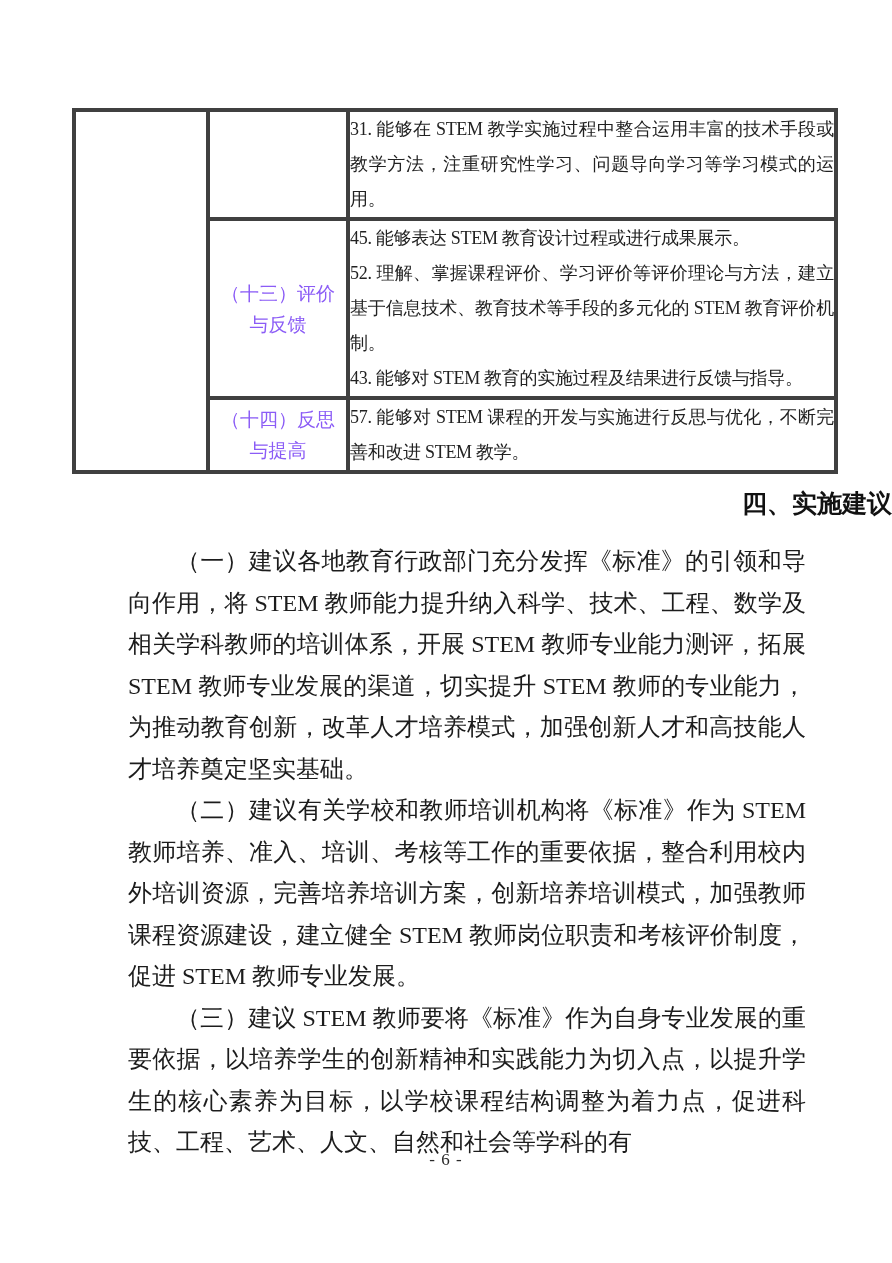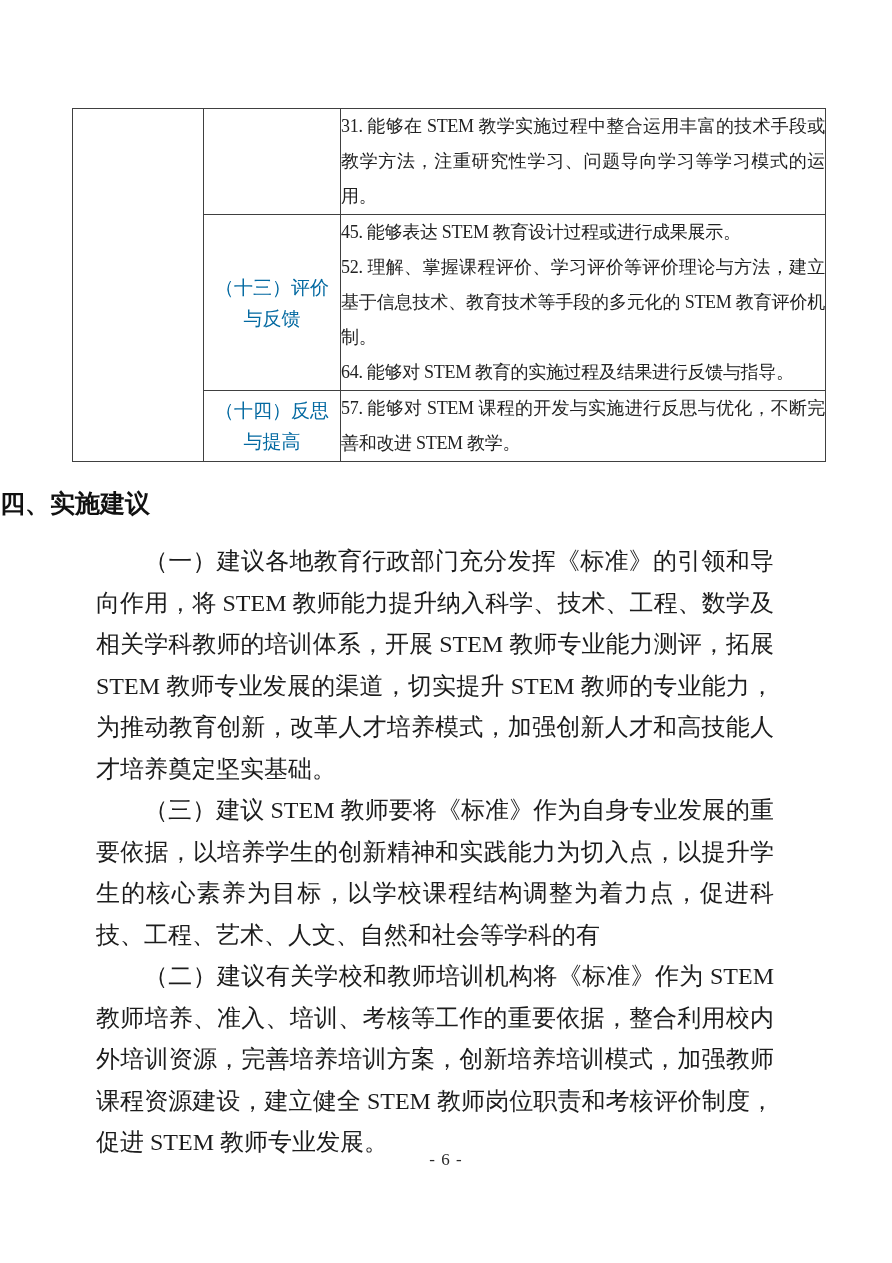--- a/index.html
+++ b/index.html
@@ -19,31 +19,31 @@
 
   
   table.doc-table {
     position: absolute;
     left: 72px;
     top: 108px;
     border-collapse: collapse;
     table-layout: fixed;
   }
   table.doc-table td {
-    border: 1px solid #404040;
+    border: 4px solid #404040;
     padding: 0;
   }
   td.c1 { width: 130px; }
   td.c2 {
     width: 136px;
     text-align: center;
     vertical-align: middle;
     font-size: 19px;
     line-height: 31px;
-    color: #0369a1;
+    color: #8b5cf6;
   }
   td.c3 {
     width: 484px;
     vertical-align: middle;
     padding: 0 2px 0 10px;
   }
   td.c3 .item {
     font-size: 18px;
     line-height: 35px;
     letter-spacing: -0.3px;
@@ -55,31 +55,31 @@
   tr.row-2 td { height: 175px; }
   tr.row-3 td { height: 67px; }
 
   
   .section-heading {
     position: absolute;
     top: 487px;
     left: 0;
     width: 892px;
     margin: 0;
-    text-align: left;
+    text-align: right;
     font-family: "Liberation Sans", "DejaVu Sans", sans-serif;
     font-weight: 700;
     font-size: 25px;
     color: #111111;
   }
 
   
   .body-text {
     position: absolute;
-    left: 96px;
+    left: 128px;
     top: 541px;
     width: 678px;
   }
   .body-text p {
     margin: 0;
     font-size: 24px;
     line-height: 41.5px;
     text-indent: 2em;
     text-align: justify;
     text-justify: inter-ideograph;
@@ -113,38 +113,38 @@
         </td>
       </tr>
       <tr class="row-2">
         <td class="c2">
           <div class="label-line">（十三）评价</div>
           <div class="label-line">与反馈</div>
         </td>
         <td class="c3">
           <div class="item">45. 能够表达 STEM 教育设计过程或进行成果展示。</div>
           <div class="item">52. 理解、掌握课程评价、学习评价等评价理论与方法，建立基于信息技术、教育技术等手段的多元化的 STEM 教育评价机制。</div>
-          <div class="item">64. 能够对 STEM 教育的实施过程及结果进行反馈与指导。</div>
+          <div class="item">43. 能够对 STEM 教育的实施过程及结果进行反馈与指导。</div>
         </td>
       </tr>
       <tr class="row-3">
         <td class="c2">
           <div class="label-line">（十四）反思</div>
           <div class="label-line">与提高</div>
         </td>
         <td class="c3">
           <div class="item">57. 能够对 STEM 课程的开发与实施进行反思与优化，不断完善和改进 STEM 教学。</div>
         </td>
       </tr>
     </tbody>
   </table>
 
   <h2 class="section-heading">四、实施建议</h2>
 
   <div class="body-text">
     <p>（一）建议各地教育行政部门充分发挥《标准》的引领和导向作用，将 STEM 教师能力提升纳入科学、技术、工程、数学及相关学科教师的培训体系，开展 STEM 教师专业能力测评，拓展 STEM 教师专业发展的渠道，切实提升 STEM 教师的专业能力，为推动教育创新，改革人才培养模式，加强创新人才和高技能人才培养奠定坚实基础。</p>
+    <p>（二）建议有关学校和教师培训机构将《标准》作为 STEM 教师培养、准入、培训、考核等工作的重要依据，整合利用校内外培训资源，完善培养培训方案，创新培养培训模式，加强教师课程资源建设，建立健全 STEM 教师岗位职责和考核评价制度，促进 STEM 教师专业发展。</p>
     <p>（三）建议 STEM 教师要将《标准》作为自身专业发展的重要依据，以培养学生的创新精神和实践能力为切入点，以提升学生的核心素养为目标，以学校课程结构调整为着力点，促进科技、工程、艺术、人文、自然和社会等学科的有</p>
-    <p>（二）建议有关学校和教师培训机构将《标准》作为 STEM 教师培养、准入、培训、考核等工作的重要依据，整合利用校内外培训资源，完善培养培训方案，创新培养培训模式，加强教师课程资源建设，建立健全 STEM 教师岗位职责和考核评价制度，促进 STEM 教师专业发展。</p>
   </div>
 
   <div class="page-number">- 6 -</div>
 
 </div>
 
 </body></html>

